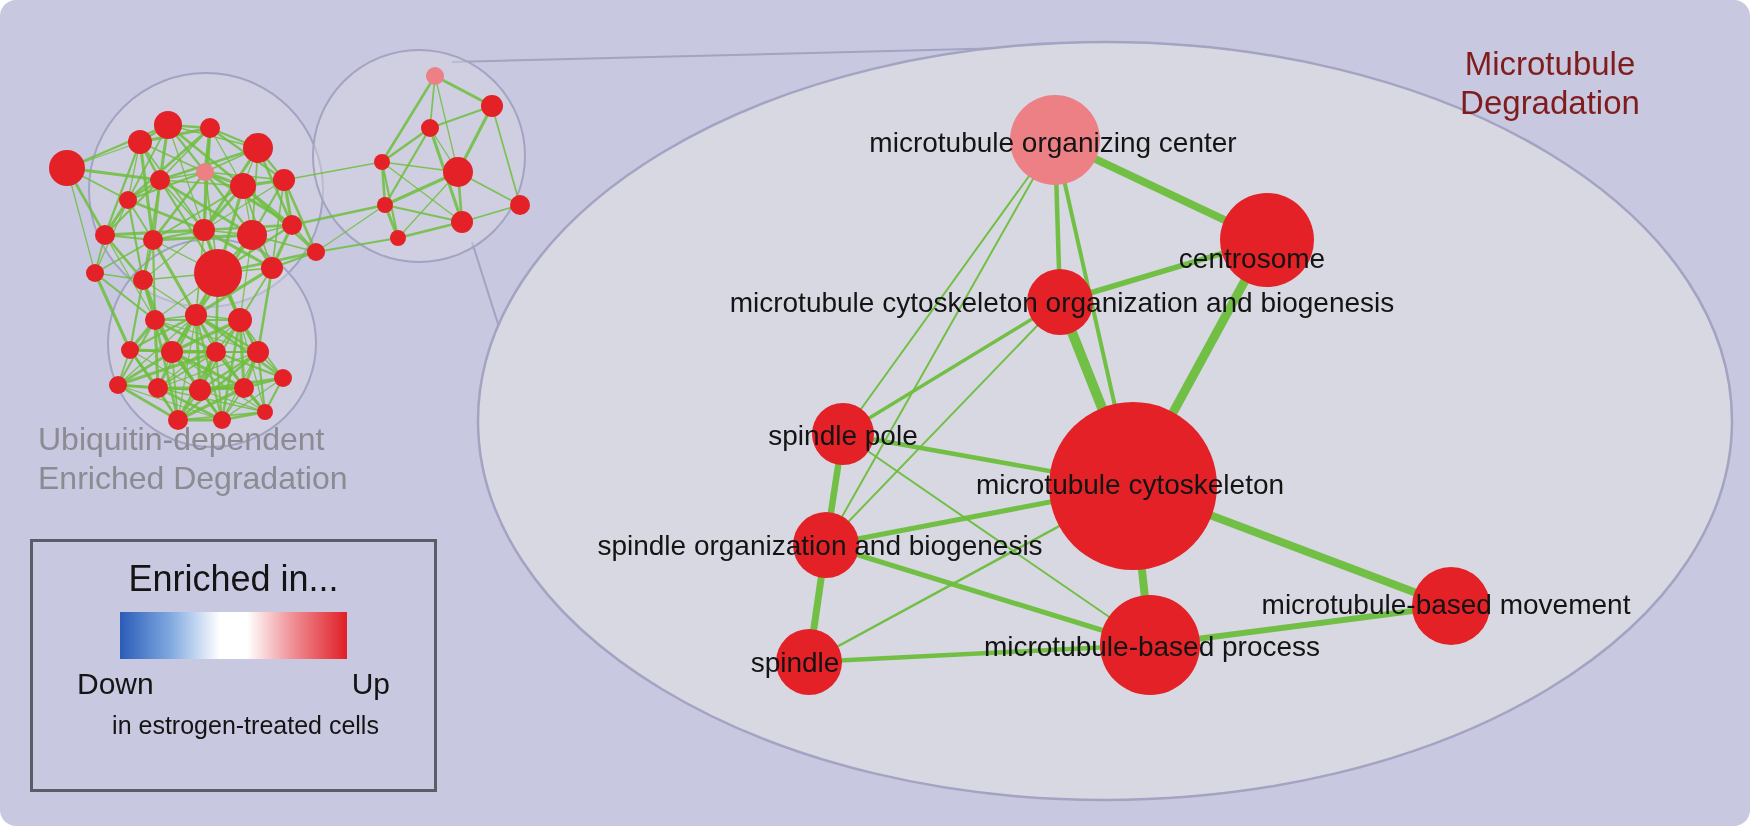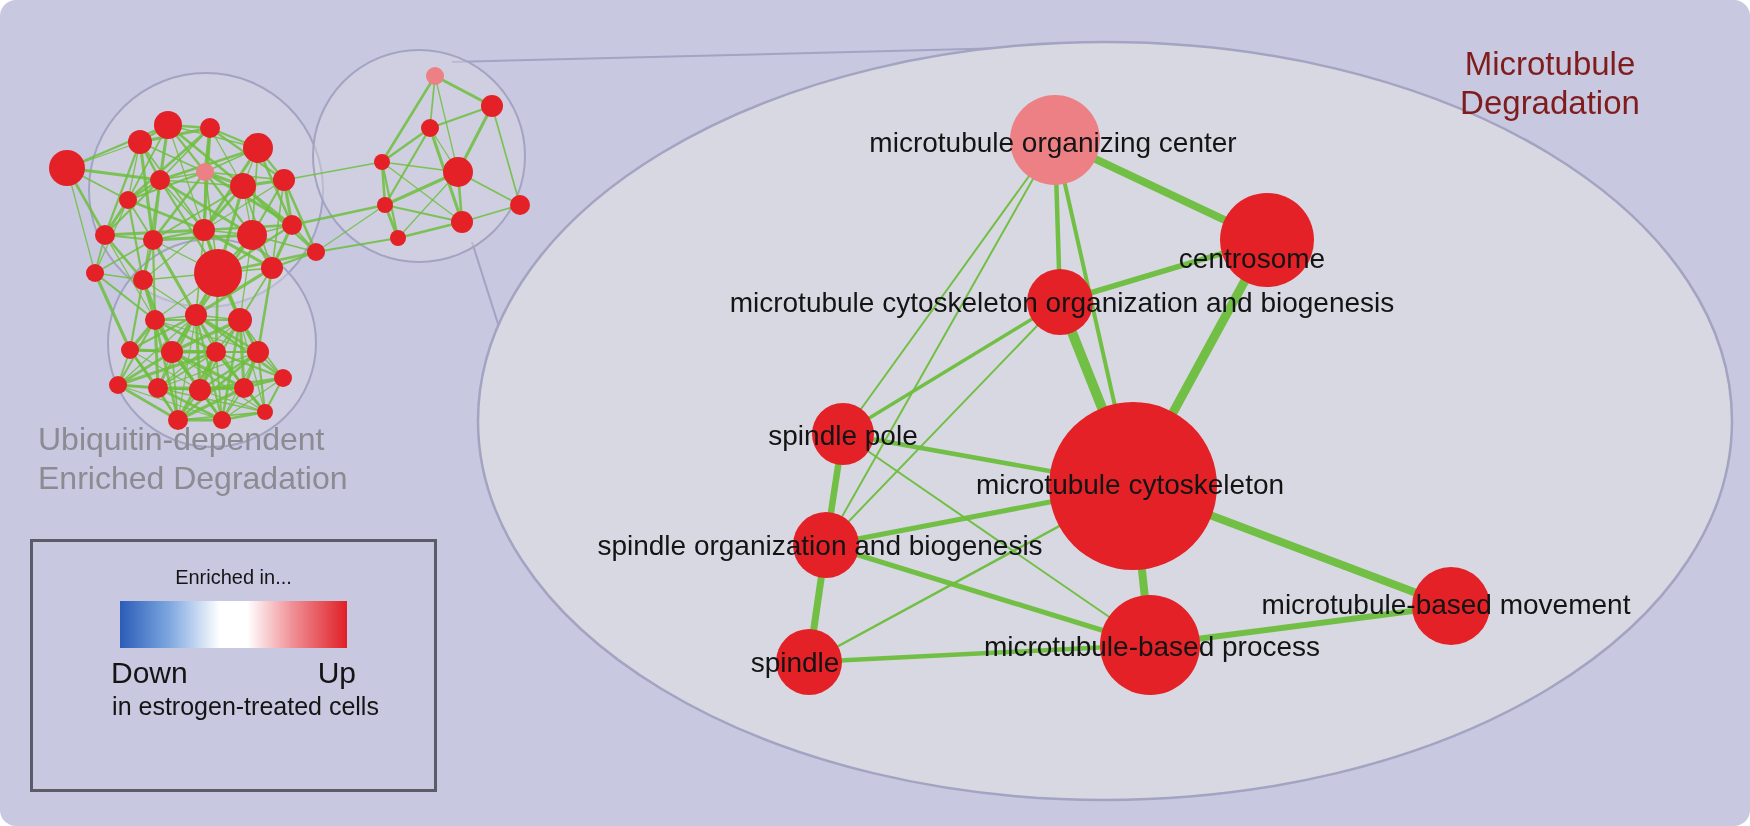--- a/index.html
+++ b/index.html
@@ -31,42 +31,43 @@
   .legend {
     position: absolute;
     left: 30px; top: 539px;
     width: 401px; height: 247px;
     border: 3px solid #5c5c68;
     background: #c8c8e1;
     box-sizing: content-box;
   }
   .legend-title {
     text-align: center;
-    font-size: 20px;
+    font-size: 36px;
     color: #141414;
-    margin-top: 24px;
+    margin-top: 16px;
   }
   .legend-bar {
     width: 227px; height: 47px;
     margin: 12px auto 0 auto;
     background: linear-gradient(to right, #2b5cb8, #ffffff, #e01f26);
   }
   .legend-scale {
     display: flex;
     justify-content: space-between;
-    padding: 0 78px;
+    padding: 0 44px;
     margin-top: 8px;
     font-size: 30px;
     color: #141414;
   }
   .legend-caption {
     text-align: center;
     font-size: 25px;
     line-height: 33px;
     color: #141414;
+    margin-top: 8px;
     padding-left: 24px;
   }
 </style>
 </head>
 <body>
 
 <div class="canvas" style="background: rgb(200, 200, 225);">
 
   <svg id="net" width="1750" height="826" viewBox="0 0 1750 826">
     <g id="g-zoom">

